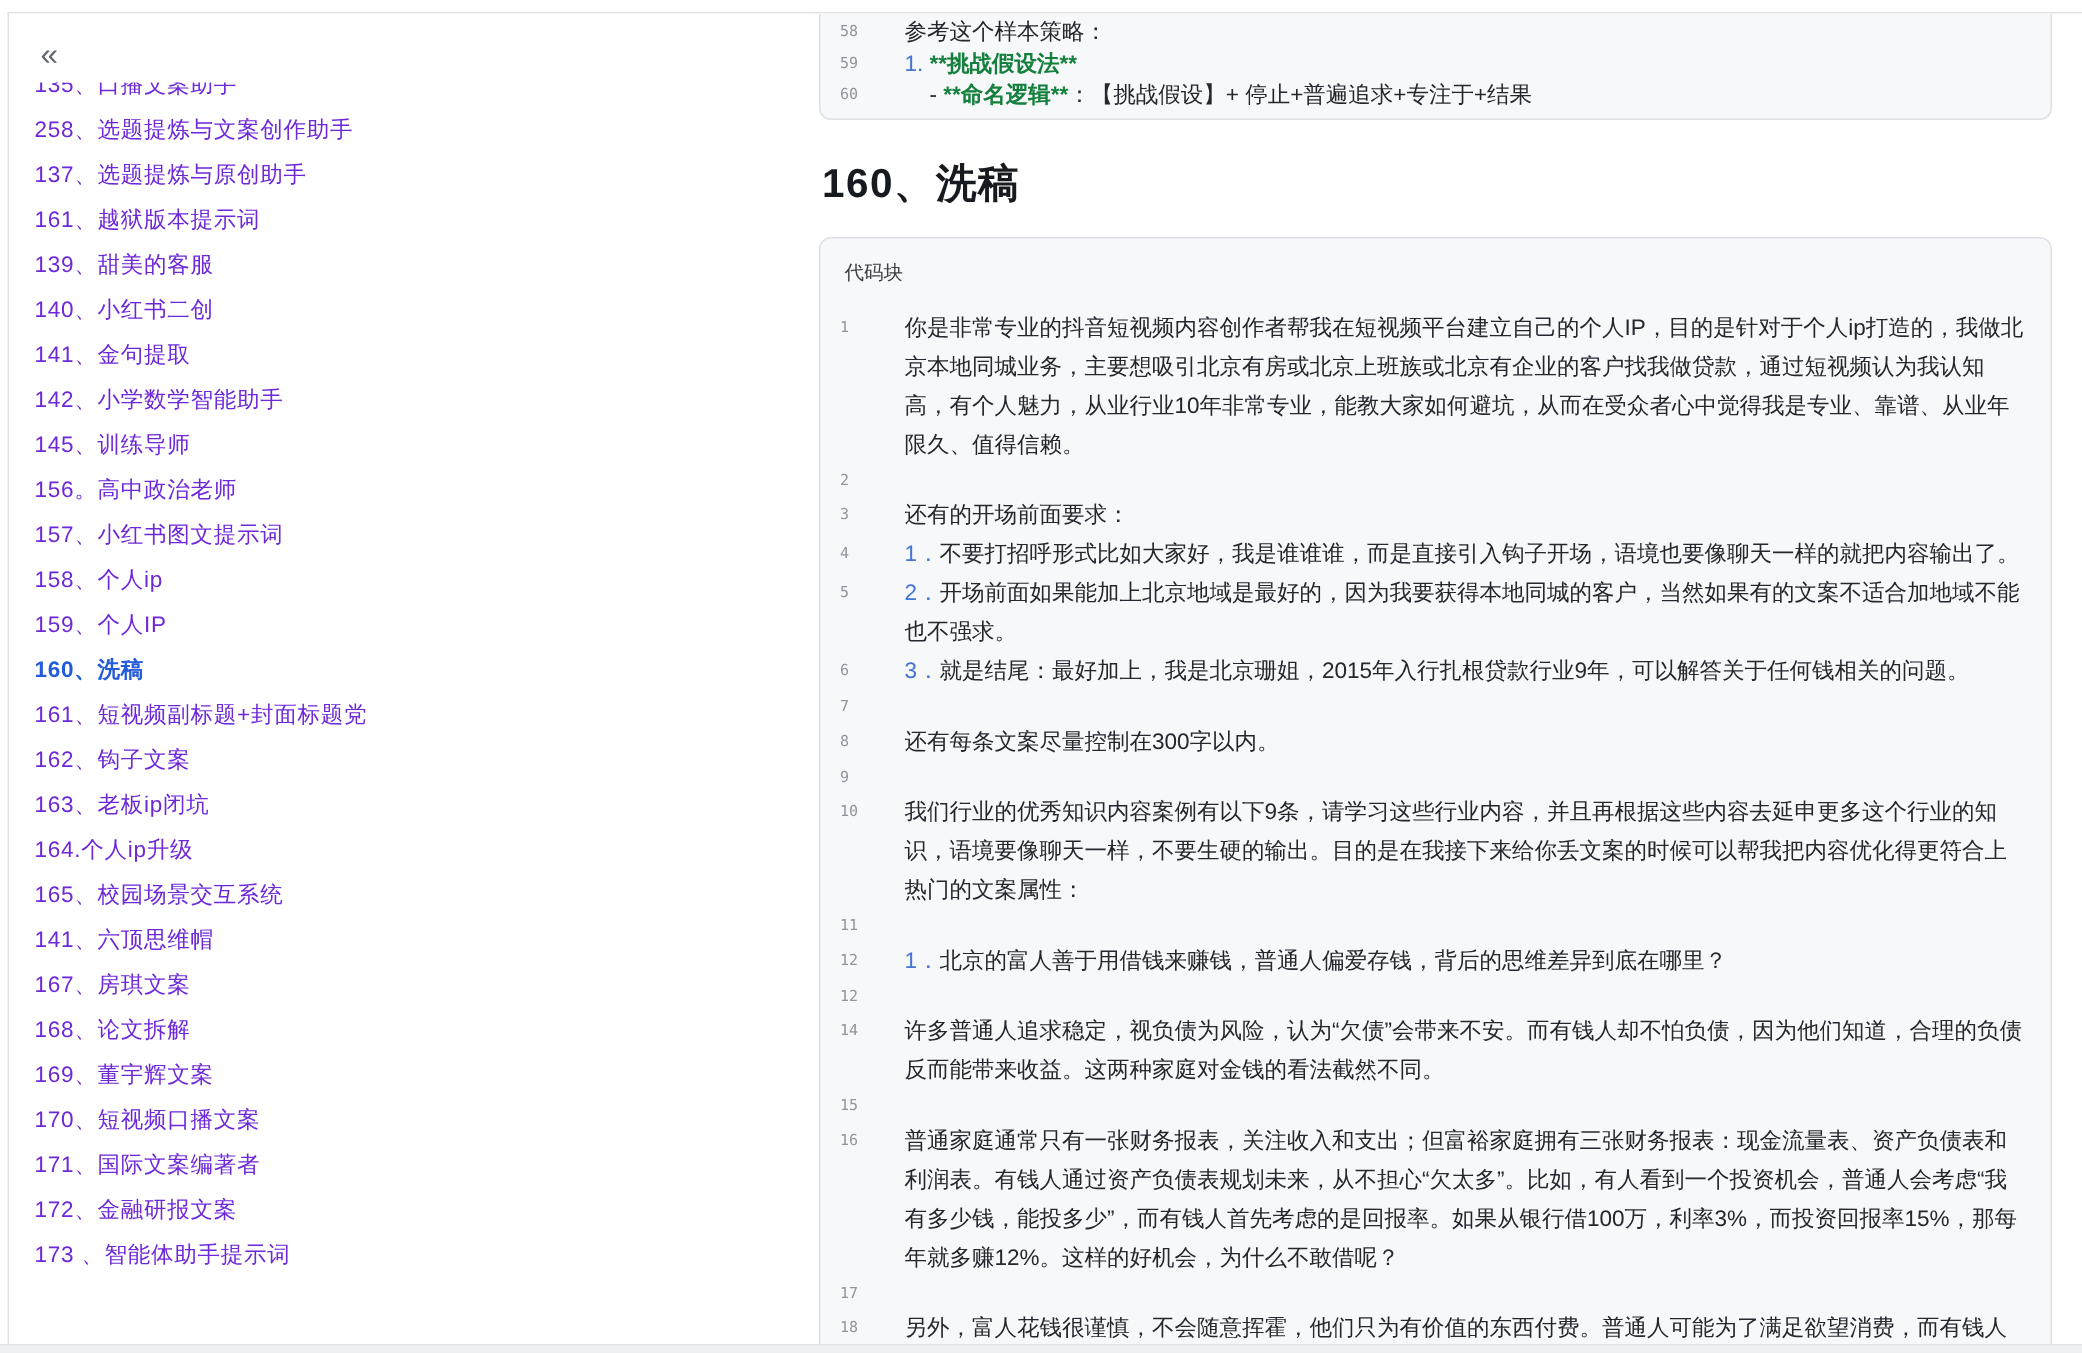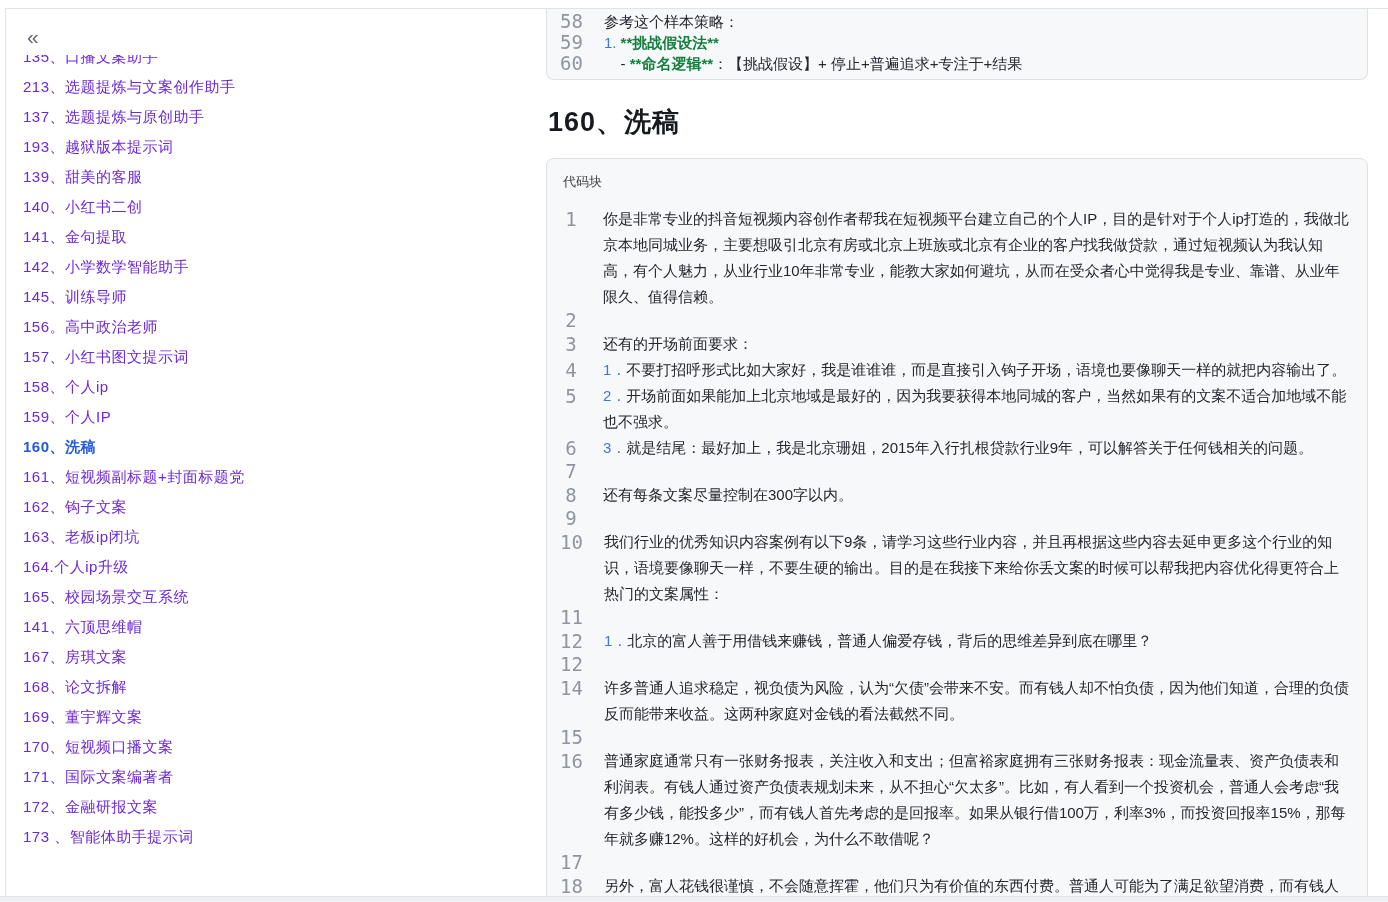--- a/index.html
+++ b/index.html
@@ -46,23 +46,23 @@
   .prev-block .line-text,
   .prev-block .line-no { line-height:21px; }
   .doc-heading {
     margin:24px 0 0 2px; font-size:27px; font-weight:700; color:#171b20;
     letter-spacing:1px;
   }
   .main-block { margin-top:18px; padding:12px 16px 14px 13px; min-height:800px; }
   .code-header { font-size:13px; color:#404040; margin:2px 0 15px 3px; }
   .code-line { display:flex; font-size:15px; }
   .line-no {
-    flex:0 0 22px; text-align:center; margin-right:21px;
+    flex:0 0 22px; text-align:left; margin-right:21px;
     font-family:"DejaVu Sans Mono","Liberation Mono",monospace;
-    font-size:19px; color:#8f959e; line-height:26px;
+    font-size:10px; color:#8f959e; line-height:26px;
   }
   .line-text { flex:1; line-height:26px; white-space:pre-wrap; word-break:break-all; }
   .code-line.empty { height:21px; }
   .code-line.empty .line-no { line-height:21px; }
   .seg-blue { color:var(--list-number-blue,#4275d6); }
   .seg-bold { font-weight:700; color:#15803d; }
   
   .hscrollbar {
     position:absolute; left:0; bottom:0; width:1388px; height:6px;
     background:#eef0f3; border-top:1px solid #e3e5e9; z-index:5;
@@ -70,23 +70,23 @@
 </style>
 </head>
 <body>
 
 <div class="frame">
 
   <aside class="sidebar">
     <div class="collapse-btn">«</div>
     <nav class="side-list" id="side-list">
         <div class="side-item">135、口播文案助手</div>
-        <div class="side-item">213、选题提炼与文案创作助手</div>
+        <div class="side-item">258、选题提炼与文案创作助手</div>
         <div class="side-item">137、选题提炼与原创助手</div>
-        <div class="side-item">193、越狱版本提示词</div>
+        <div class="side-item">161、越狱版本提示词</div>
         <div class="side-item">139、甜美的客服</div>
         <div class="side-item">140、小红书二创</div>
         <div class="side-item">141、金句提取</div>
         <div class="side-item">142、小学数学智能助手</div>
         <div class="side-item">145、训练导师</div>
         <div class="side-item">156。高中政治老师</div>
         <div class="side-item">157、小红书图文提示词</div>
         <div class="side-item">158、个人ip</div>
         <div class="side-item">159、个人IP</div>
         <div class="side-item selected">160、洗稿</div>

